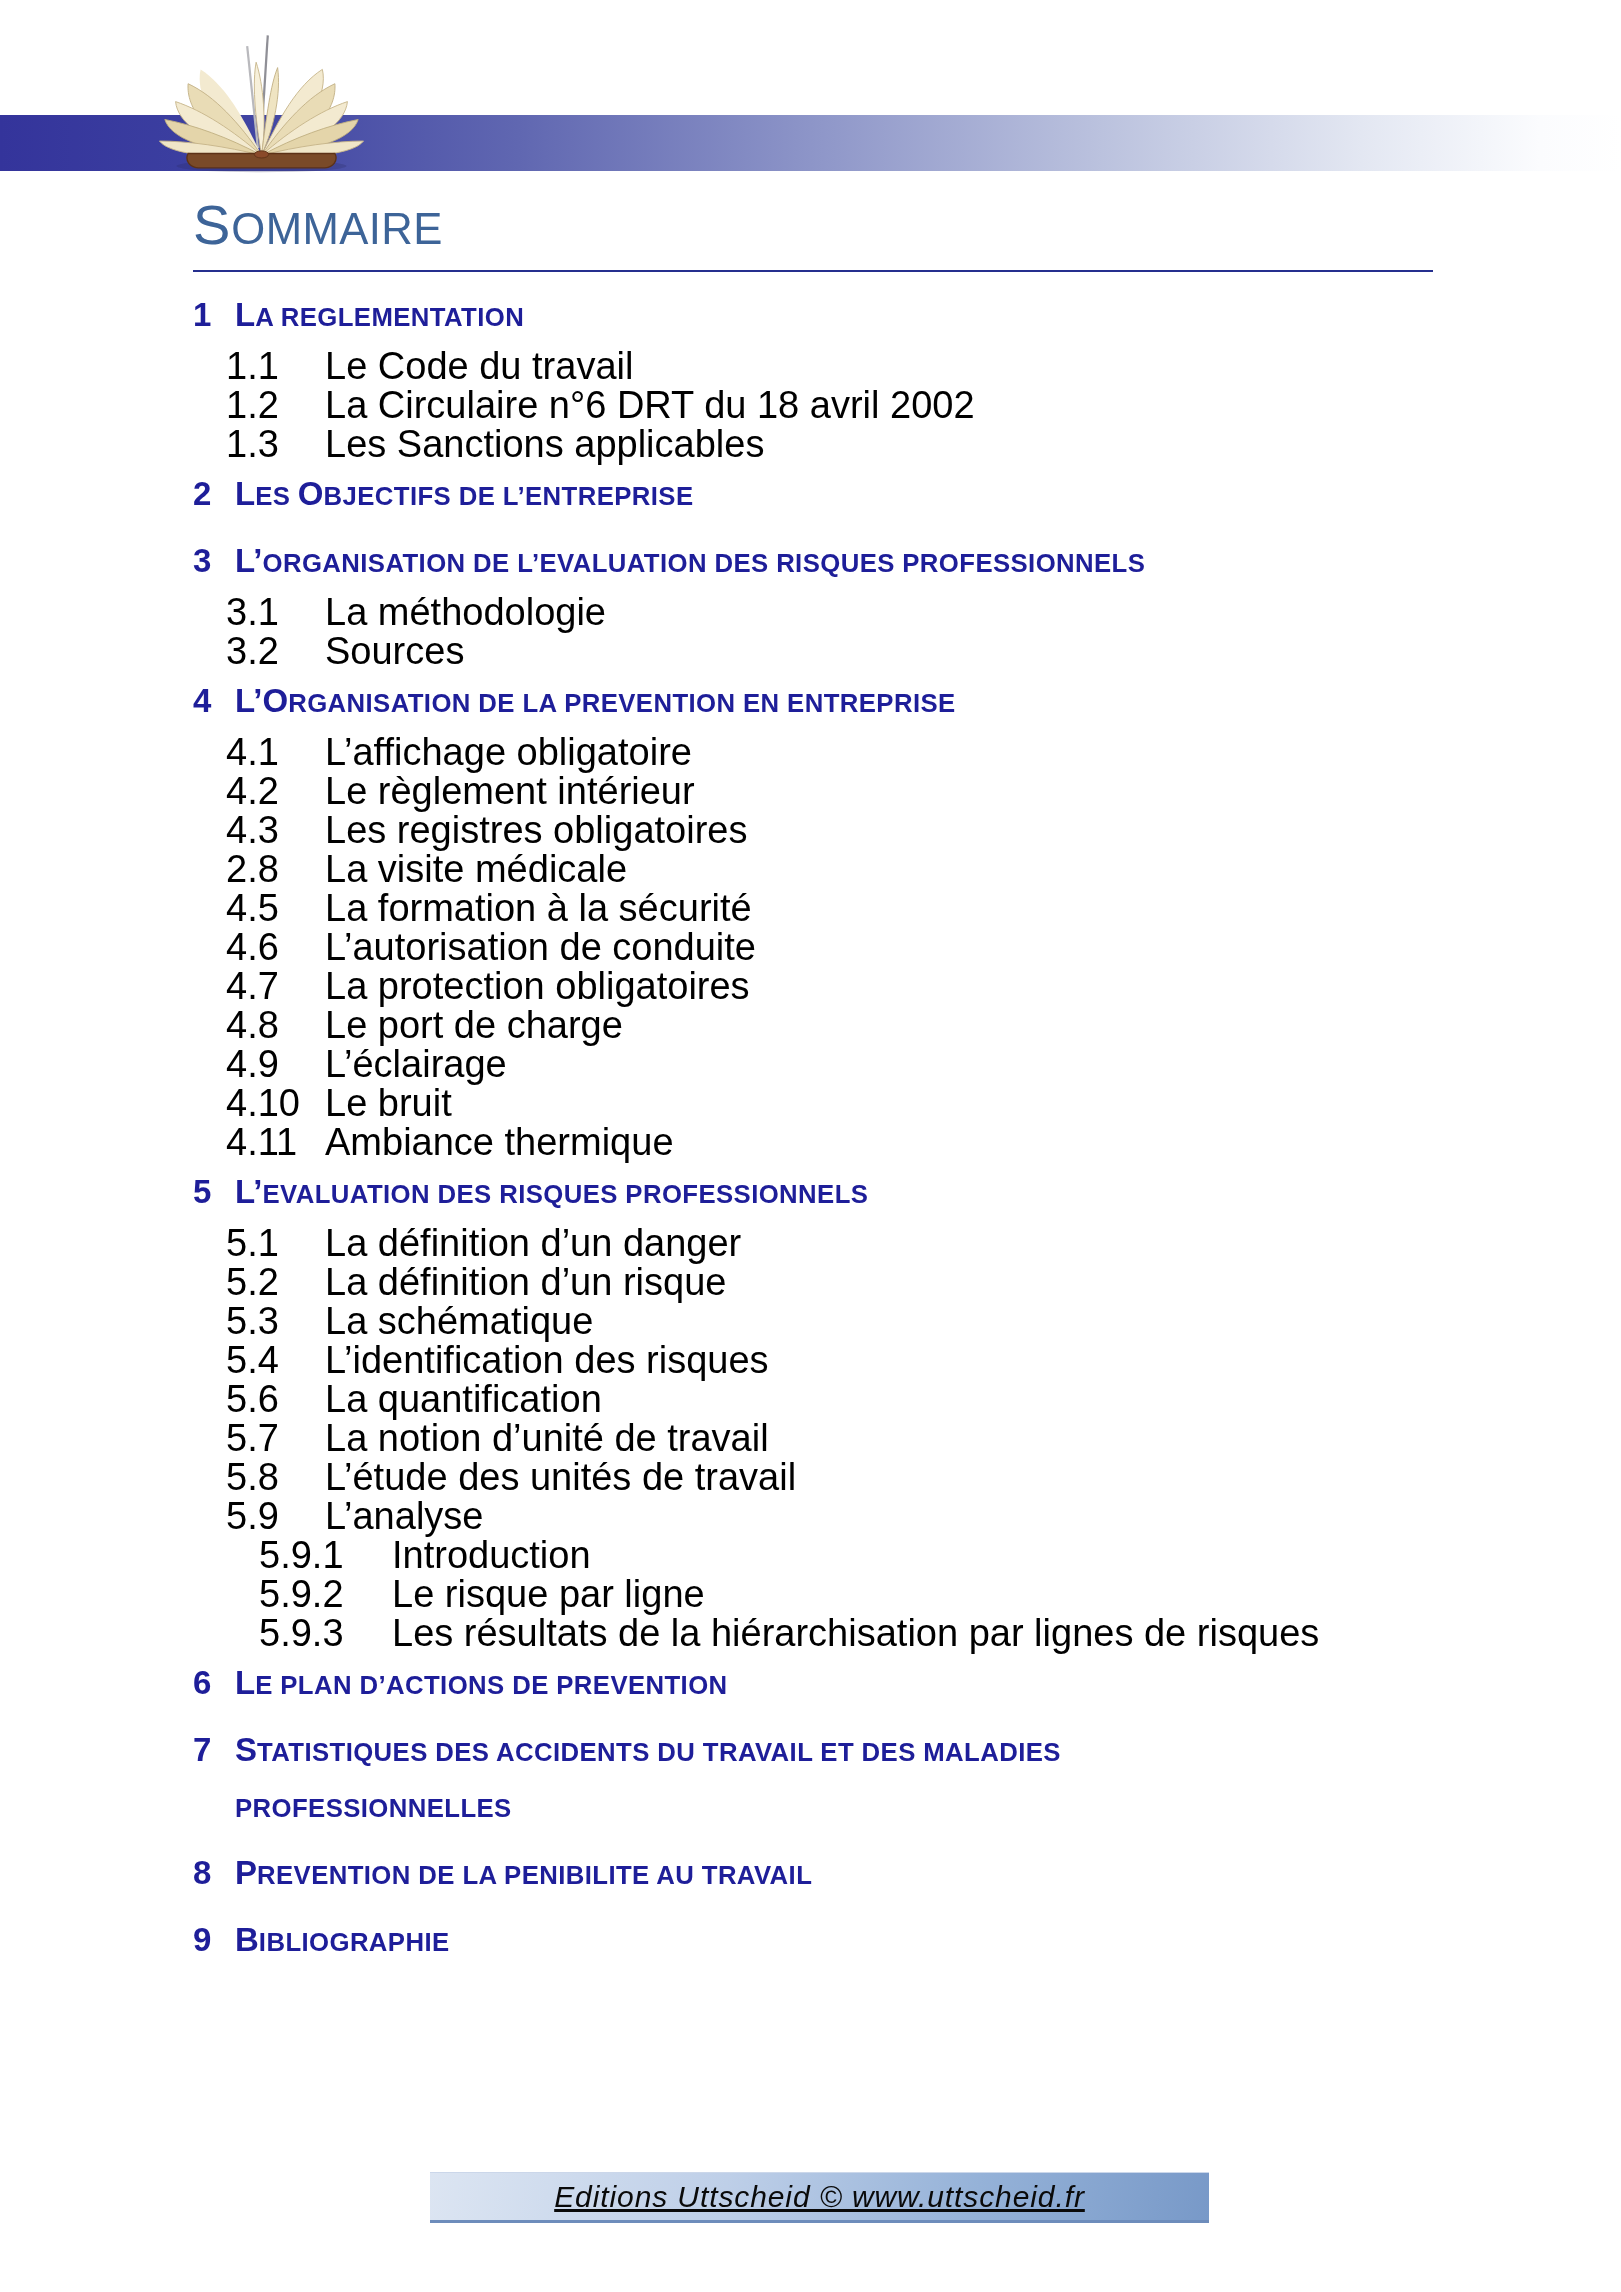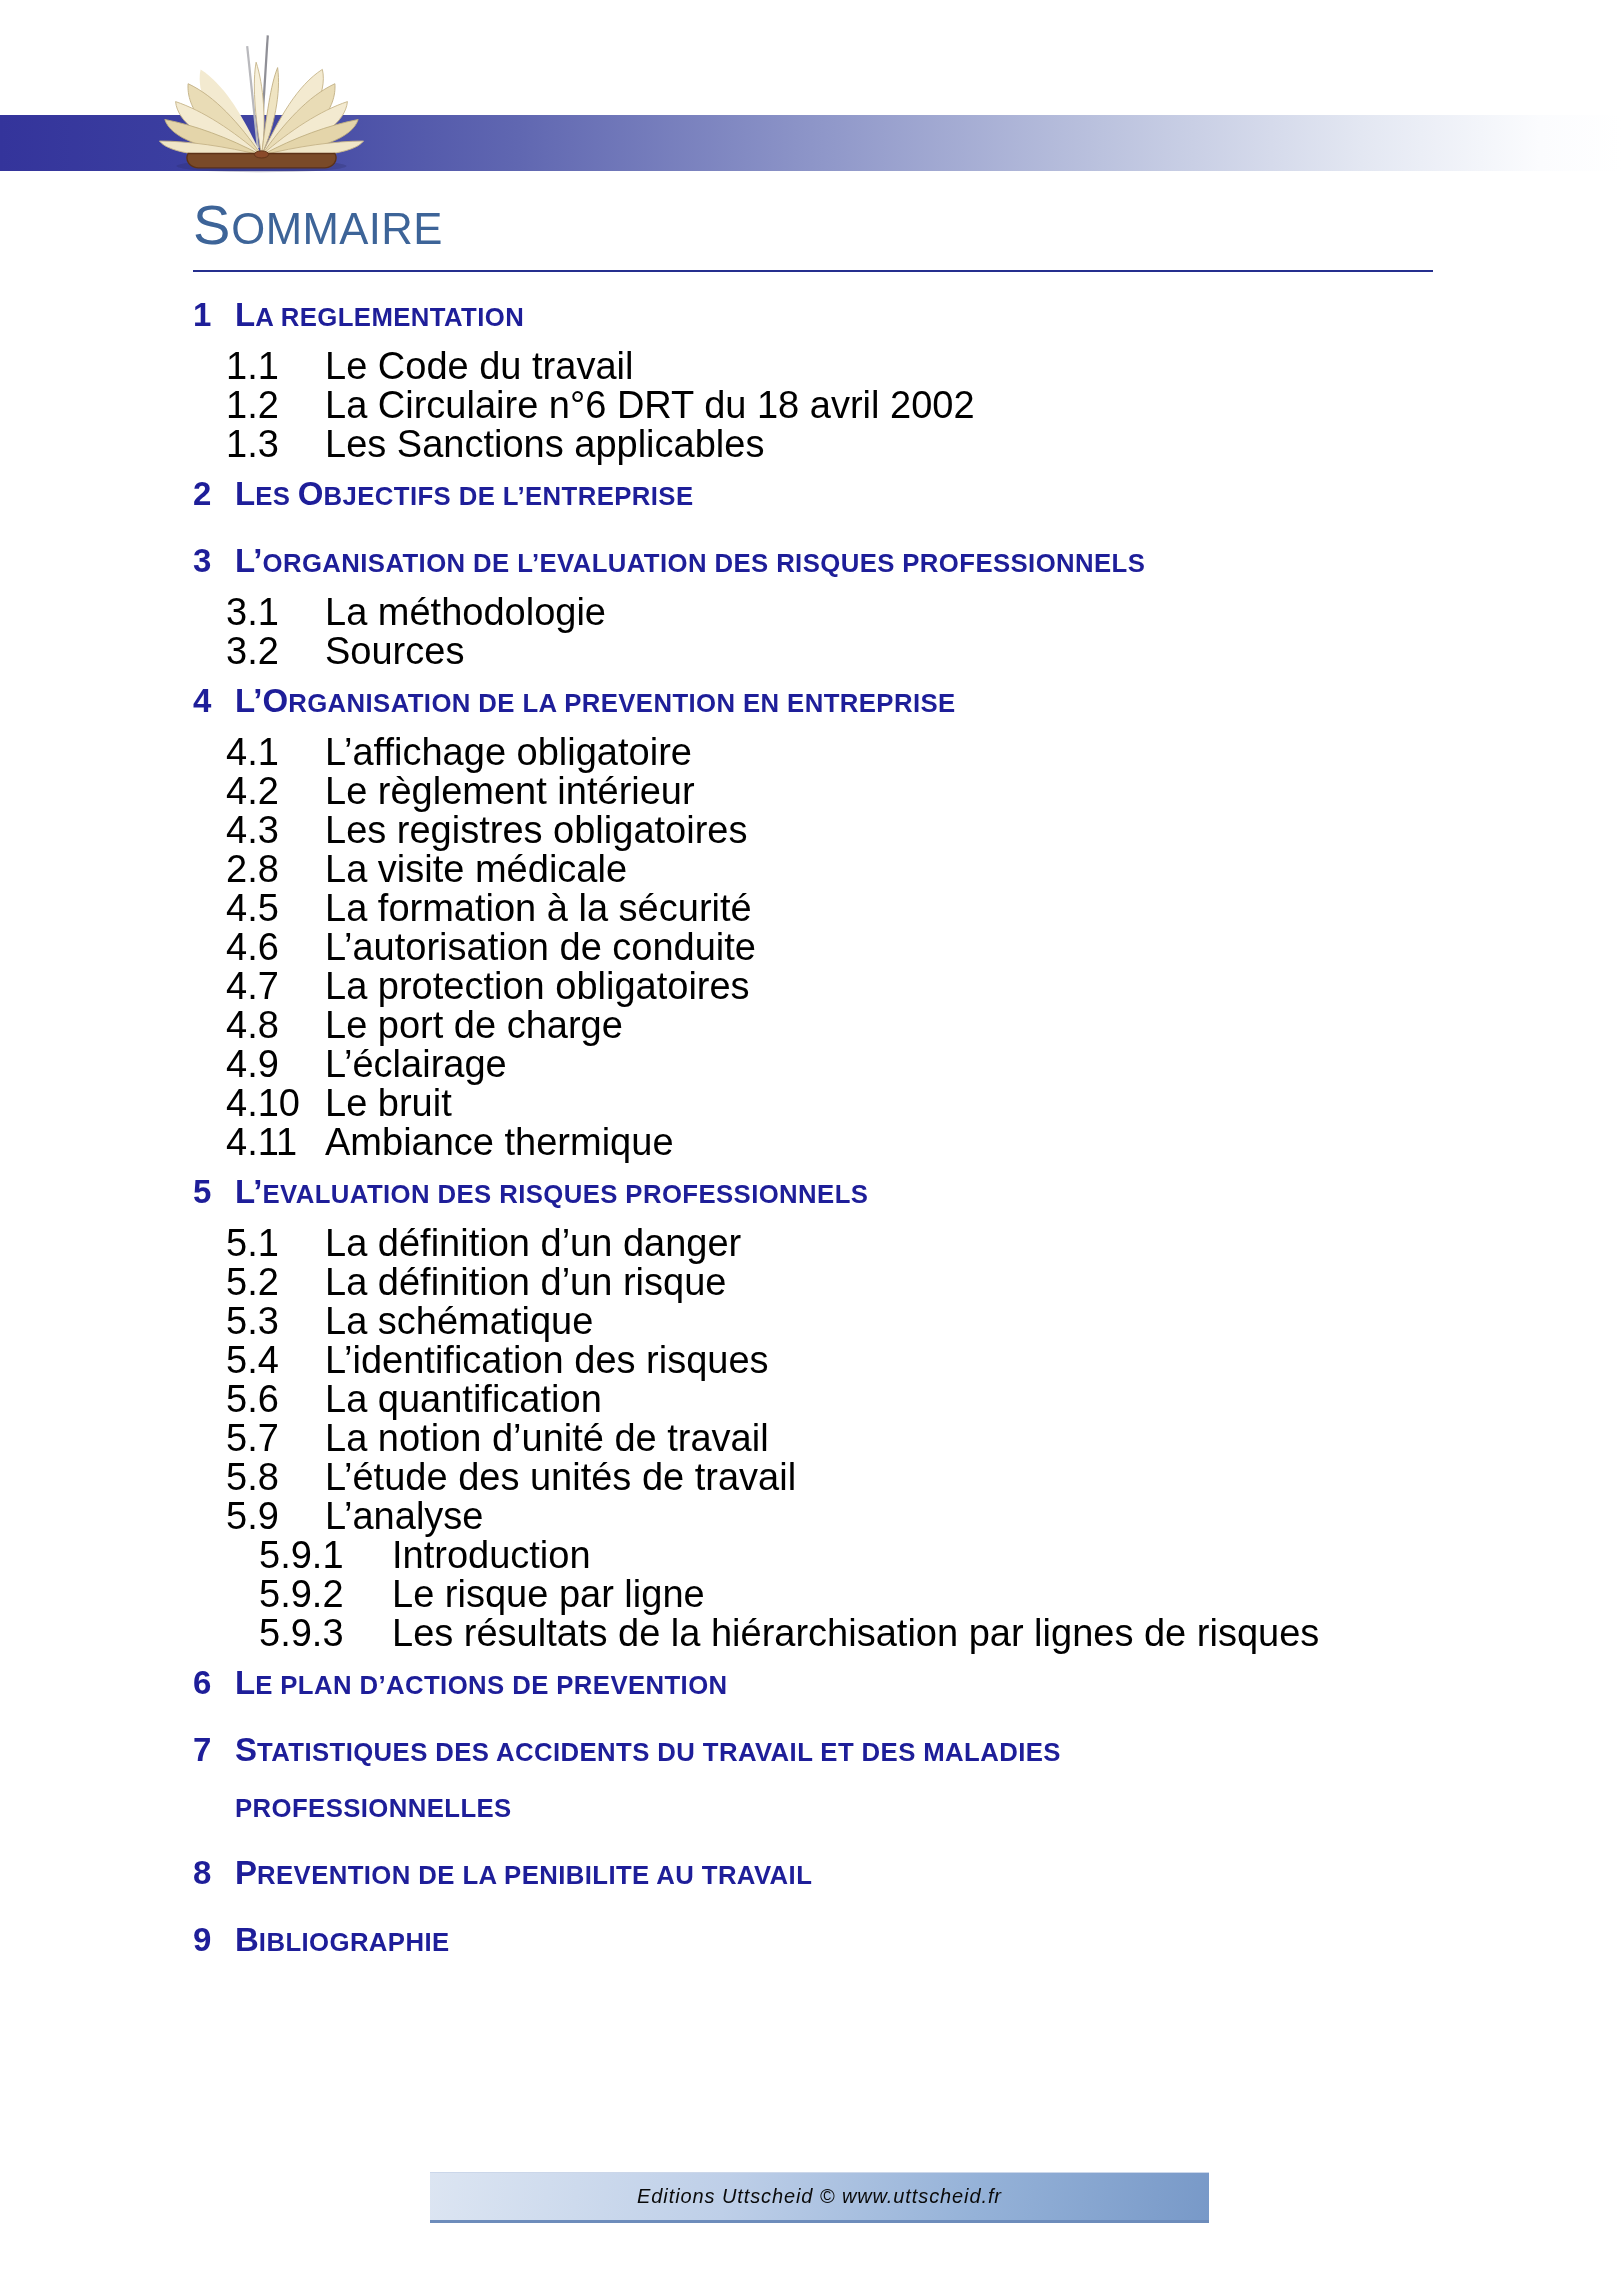--- a/index.html
+++ b/index.html
@@ -59,21 +59,21 @@
 
   
   .footer-bar {
     position:absolute; left:430px; top:2172px; width:779px; height:47px;
     background:linear-gradient(100deg, #DCE5F2 0%, #BECFE8 38%, #95B2D8 70%, #7899C8 100%);
     border-top:1.8px solid #CBD7EA;
     border-bottom:3.6px solid #6D8CBB;
     display:flex; align-items:center; justify-content:center;
   }
   .footer-text {
-    font-style:italic; font-size:20px; color:#0a0a0a; letter-spacing:0.9px;
+    font-style:italic; font-size:30px; color:#0a0a0a; letter-spacing:0.9px;text-decoration:underline;
   }
 </style>
 </head>
 <body>
 
 <div class="header-band"></div>
 
 <div class="book-art">
   <svg viewBox="0 0 280 162" width="251" height="145" xmlns="http://www.w3.org/2000/svg">
     <ellipse cx="140" cy="152" rx="95" ry="7" fill="rgba(40,40,90,0.25)"></ellipse>

